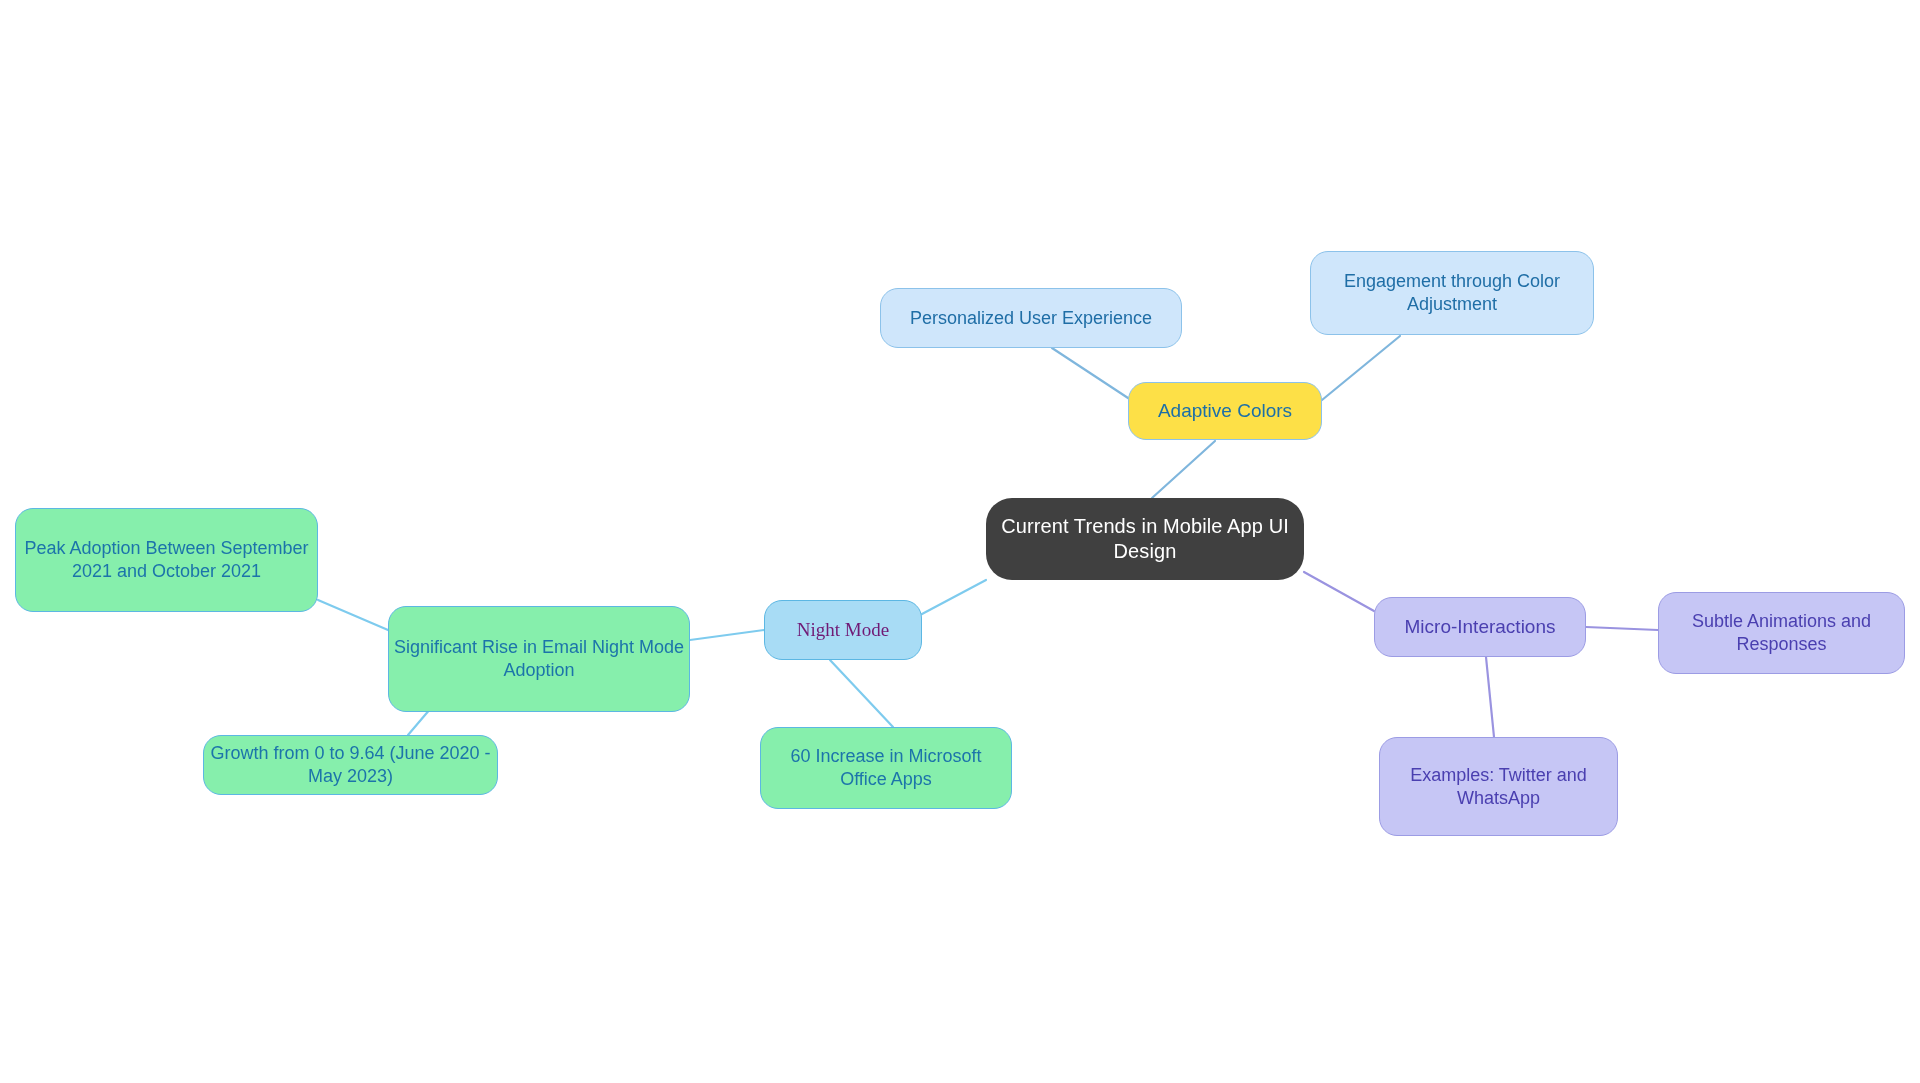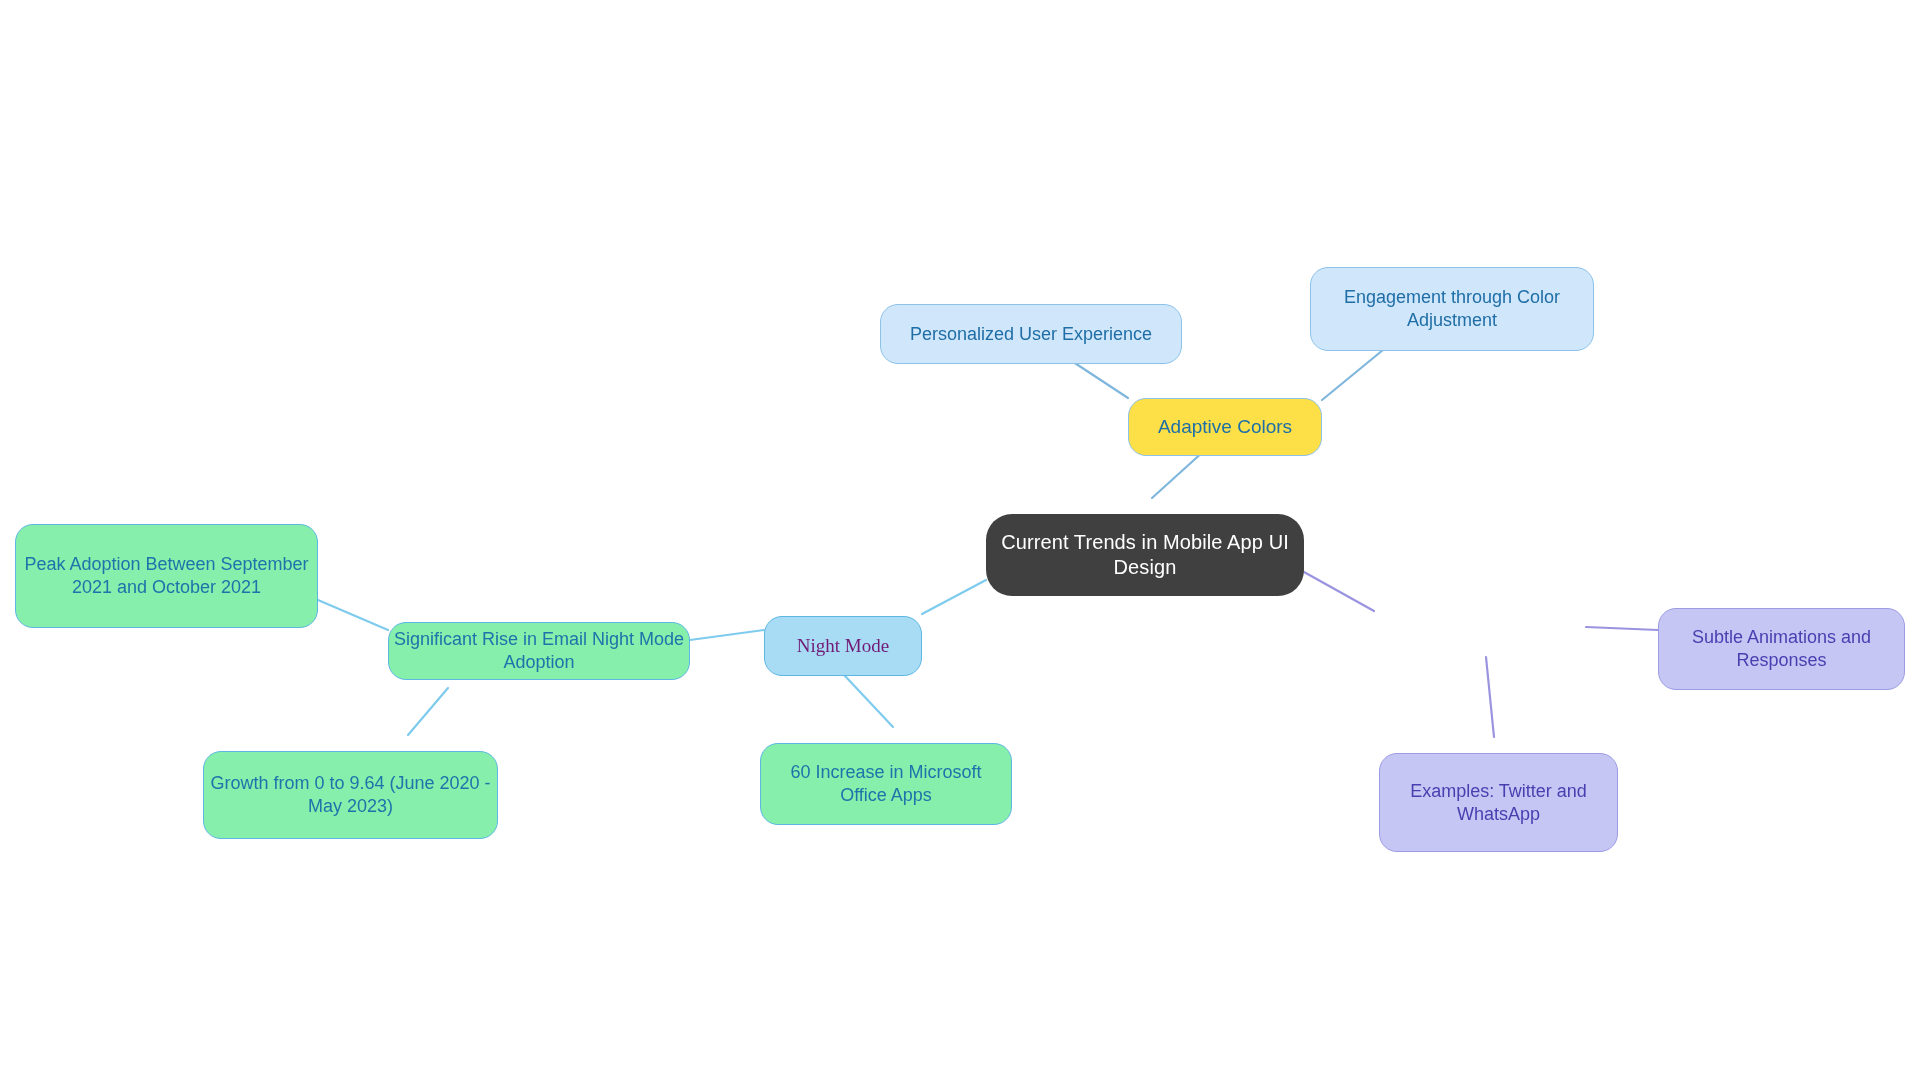--- a/index.html
+++ b/index.html
@@ -37,21 +37,20 @@
     display: flex;
     align-items: center;
     justify-content: center;
     text-align: center;
     border-radius: 18px;
     border-style: solid;
     border-width: 1px;
     line-height: 1.26;
     padding: 6px 4px;
     white-space: pre-line;
-    margin-top: 16px;
   }
 
   .node.root {
     border-radius: 26px;
     border-width: 0;
     color: #ffffff;
     background: #404040;
     font-size: 20px;
     letter-spacing: 0.1px;
   }
@@ -119,21 +118,22 @@
       <line x1="1486" y1="657" x2="1494" y2="737" stroke="#9a93e0" stroke-width="2.2" stroke-linecap="round"></line>
     </svg>
 
   <div class="node root" style="left: 986px; top: 498px; width: 318px; height: 82px;">Current Trends in Mobile App UI Design</div>
 
   <div class="node branch-blue-mid" style="left: 1128px; top: 382px; width: 194px; height: 58px;">Adaptive Colors</div>
   <div class="node leaf-blue-mid" style="left: 880px; top: 288px; width: 302px; height: 60px;">Personalized User Experience</div>
   <div class="node leaf-blue-mid" style="left: 1310px; top: 251px; width: 284px; height: 84px;">Engagement through Color Adjustment</div>
 
   <div class="node branch-blue-strong" style="left: 764px; top: 600px; width: 158px; height: 60px;">Night Mode</div>
-  <div class="node leaf-blue-strong" style="left: 388px; top: 606px; width: 302px; height: 58px;">Significant Rise in Email Night Mode Adoption</div>
+  <div class="node leaf-blue-strong" style="left: 388px; top: 606px; width: 302px; height: 106px;">Significant Rise in Email Night Mode Adoption</div>
   <div class="node leaf-blue-strong" style="left: 15px; top: 508px; width: 303px; height: 104px;">Peak Adoption Between September 2021 and October 2021</div>
-  <div class="node leaf-blue-strong" style="left: 203px; top: 735px; width: 295px; height: 88px;">Growth from 0 to 9.64 (June 2020 - May 2023)</div>
+  <div class="node leaf-blue-strong" style="left: 203px; top: 735px; width: 295px; height: 60px;">Growth from 0 to 9.64 (June 2020 - May 2023)</div>
   <div class="node leaf-blue-strong" style="left: 760px; top: 727px; width: 252px; height: 82px;">60 Increase in Microsoft Office Apps</div>
 
+  <div class="node branch-purple" style="left: 1374px; top: 597px; width: 212px; height: 60px;">Micro-Interactions</div>
   <div class="node leaf-purple" style="left: 1658px; top: 592px; width: 247px; height: 82px;">Subtle Animations and Responses</div>
   <div class="node leaf-purple" style="left: 1379px; top: 737px; width: 239px; height: 99px;">Examples: Twitter and WhatsApp</div>
 
 </div>
 
 </body></html>

